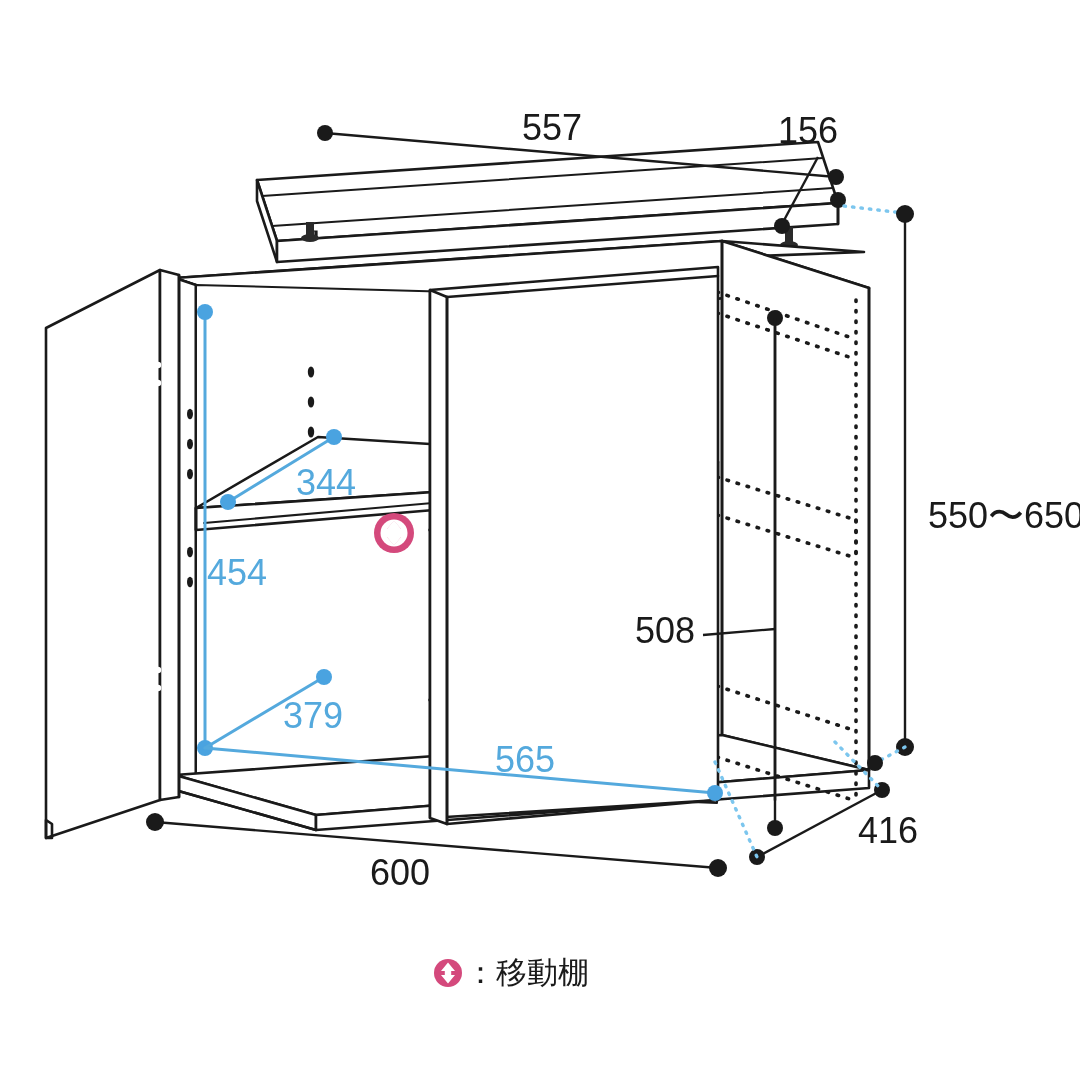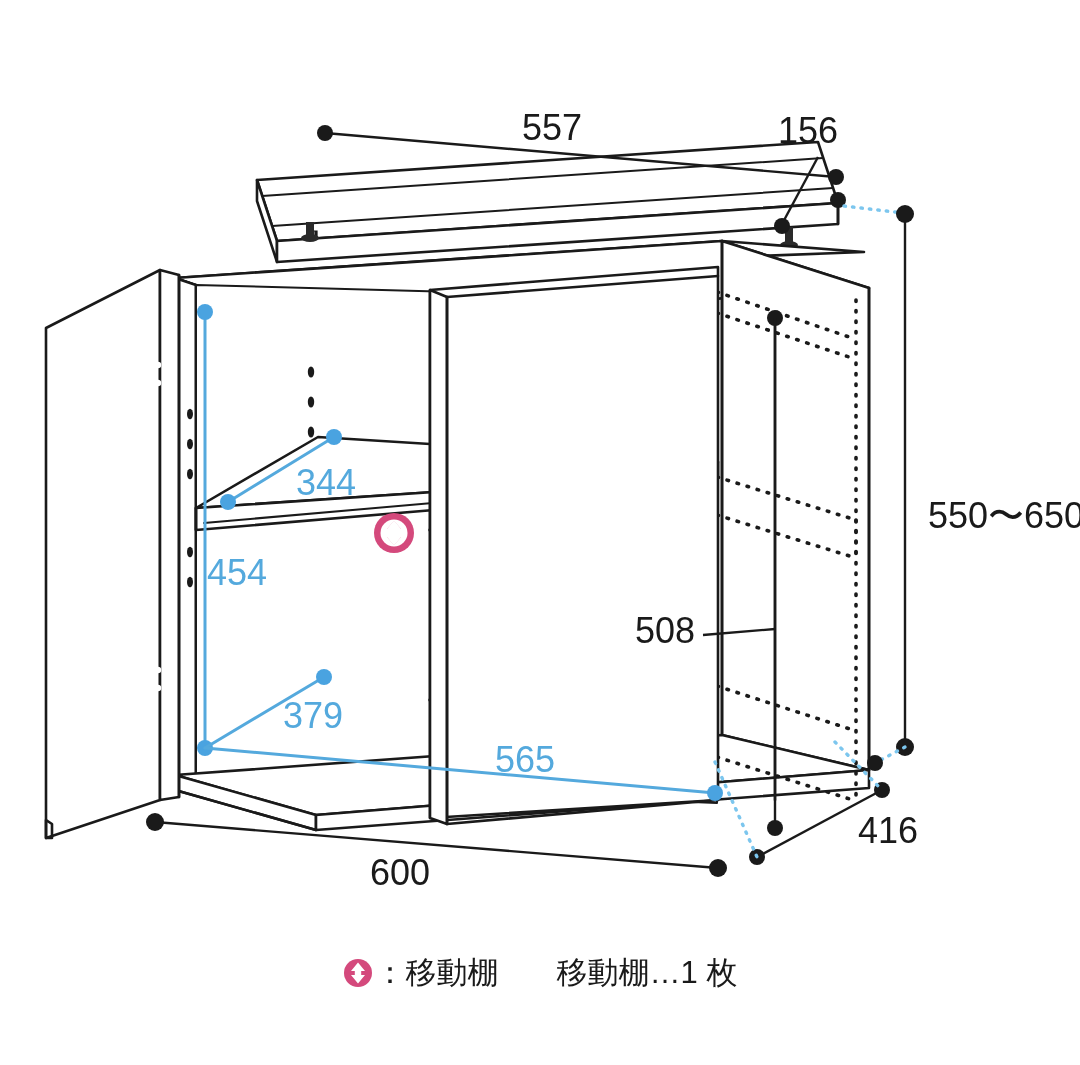--- a/index.html
+++ b/index.html
@@ -344,18 +344,17 @@
     <span class="legend-line-1-inner">
       <span class="pink-badge">
         <svg width="30" height="30" viewBox="0 0 30 30">
           <circle cx="15" cy="15" r="14" fill="#d4497c"></circle>
           <path d="M15,4.5 L22,13 L18.2,13 L18.2,17 L22,17 L15,25.5 L8,17 L11.8,17 L11.8,13 L8,13 Z" fill="#ffffff"></path>
         </svg>
       </span>
       <span>：</span>
       <span>移動棚</span>
       <span class="gapwide"></span>
-      <span>移動棚…1 枚</span>
     </span>
   </div>
 
 
 </div>
 
 </body></html>

